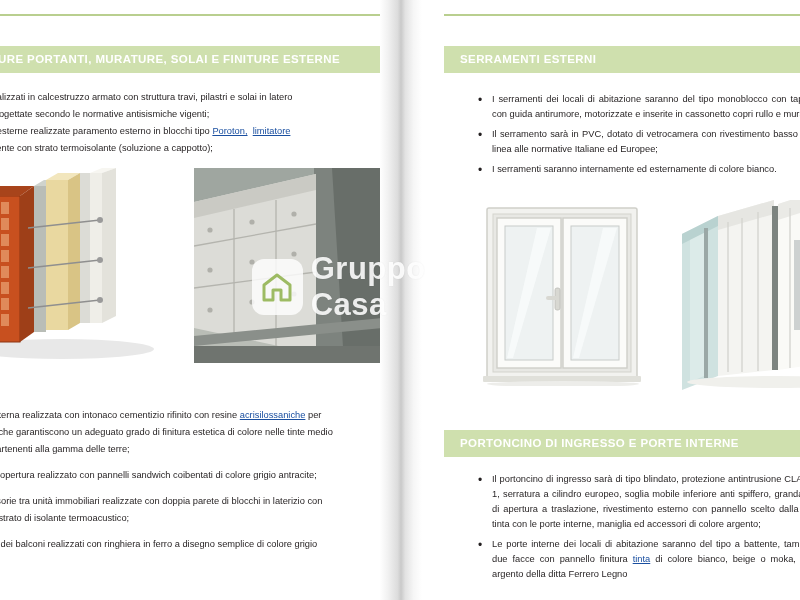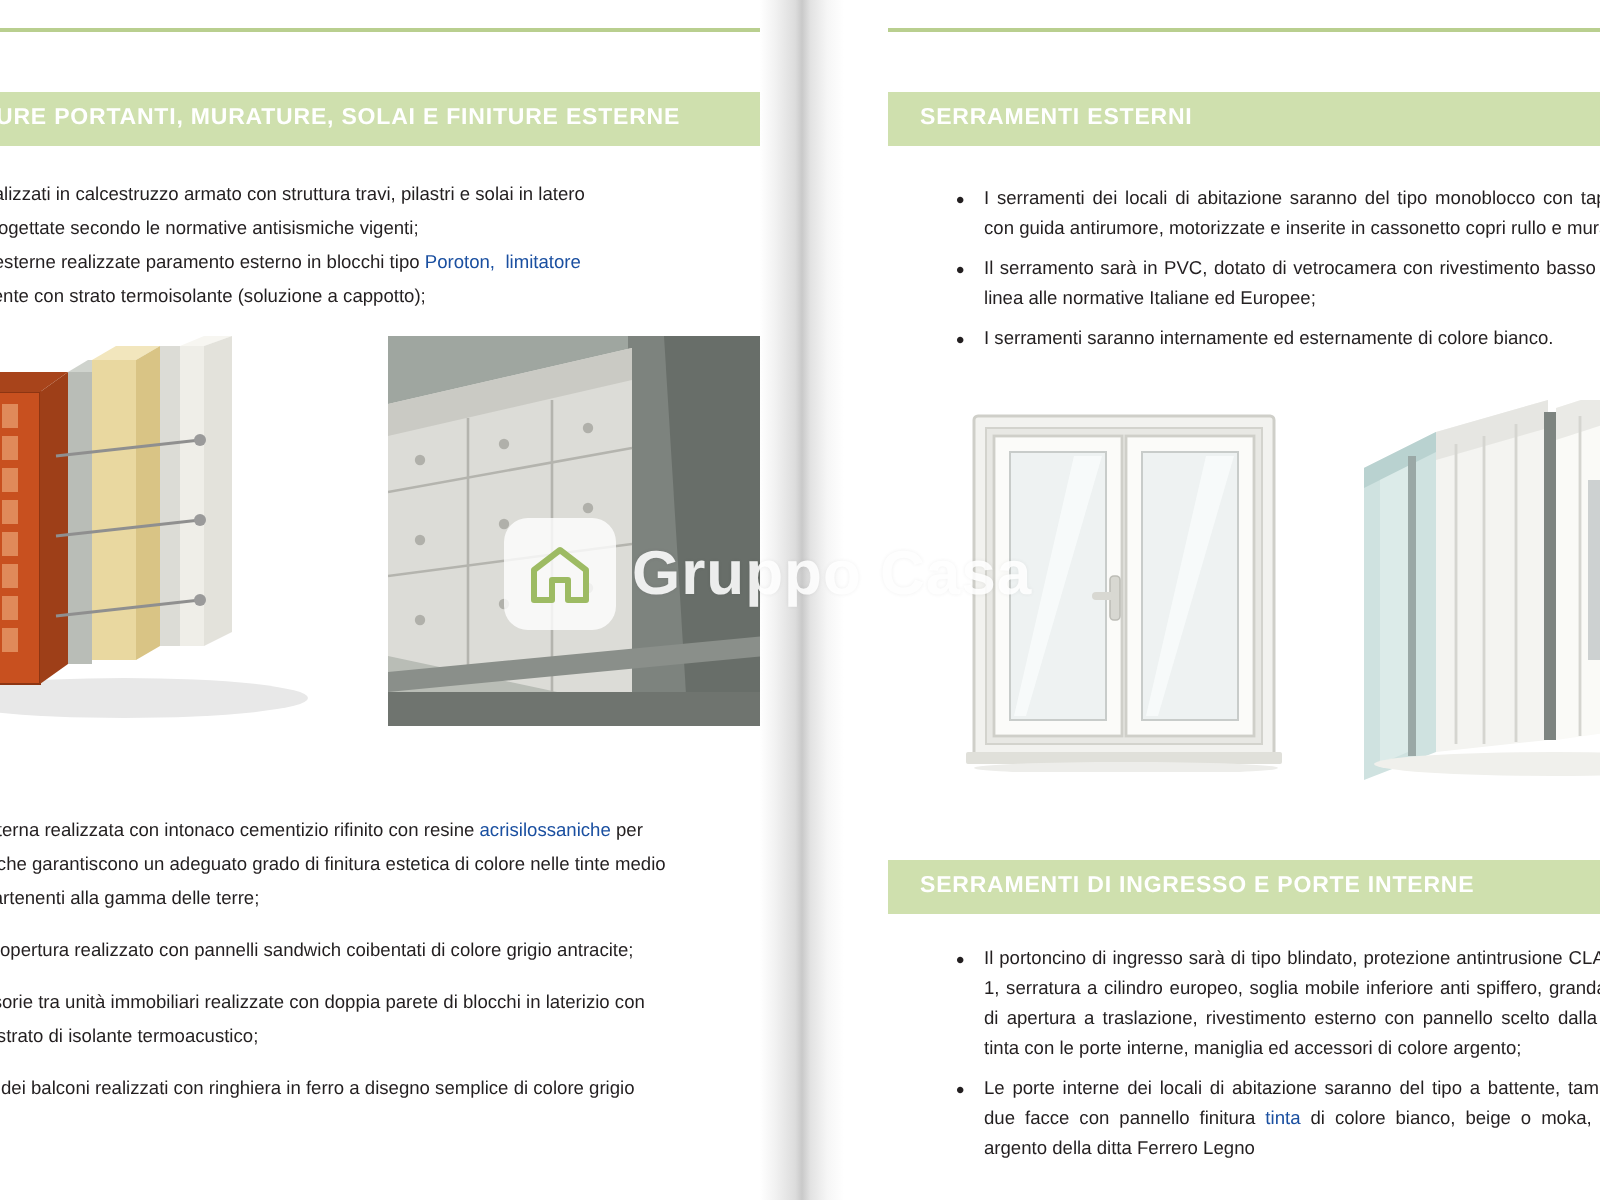--- a/index.html
+++ b/index.html
@@ -62,21 +62,21 @@
     padding: 7px 0 7px 16px;
     line-height: 1.1;
   }
   .body-text {
     font-size: 9.3px;
     line-height: 1.62;
     color: #231f20;
     text-align: justify;
   }
   .body-text p { margin: 0 0 2px 0; }
-  .lnk { color: #1a4fa0; }
+  .lnk { color: #1a4fa0; text-decoration: underline; }
 
   ul.bullets {
     margin: 0;
     padding-left: 16px;
     list-style: none;
   }
   ul.bullets li {
     position: relative;
     font-size: 9.3px;
     line-height: 1.62;
@@ -125,21 +125,21 @@
   .win-profile {
     position: absolute; left: 205px; top: 10px; width: 190px; height: 190px;
     overflow: hidden;
   }
 
   
   .watermark {
     position: absolute;
     left: 252px;
     top: 255px;
-    width: 300px;
+    width: 240px;
     height: 64px;
     display: flex;
     align-items: center;
     gap: 8px;
     pointer-events: none;
     z-index: 40;
   }
   .wm-badge {
     width: 56px; height: 56px;
     border-radius: 12px;
@@ -374,21 +374,21 @@
           <rect x="112" y="40" width="14" height="90" fill="#b6bcbd" opacity="0.65"></rect>
 
           <polygon points="152,-14 190,-26 190,150 152,162" fill="#e9e9e4"></polygon>
 
           <ellipse cx="95" cy="182" rx="90" ry="6" fill="#f0f0ec"></ellipse>
         </svg>
       </div>
     </div>
 
     <div class="band rp-band2">
-      <span>SERRAMENTI DI INGRESSO E PORTE INTERNE</span>
+      <span>PORTONCINO DI INGRESSO E PORTE INTERNE</span>
     </div>
 
     <ul class="bullets rp-list2">
       <li>Il portoncino di ingresso sarà di tipo blindato, protezione antintrusione CLASSE 3 ENV 1627-1, serratura a cilindro europeo, soglia mobile inferiore anti spiffero, grandangolare, limitatore di apertura a traslazione, rivestimento esterno con pannello scelto dalla D.L. ed interno in tinta con le porte interne, maniglia ed accessori di colore argento;</li>
       <li>
         <span>Le porte interne dei locali di abitazione saranno del tipo a battente, tamburate, rivestite su due facce con pannello finitura </span><span class="lnk">tinta</span><span> di colore bianco, beige o moka, maniglia di colore argento della ditta Ferrero Legno</span>
       </li>
     </ul>
   </div>
 

